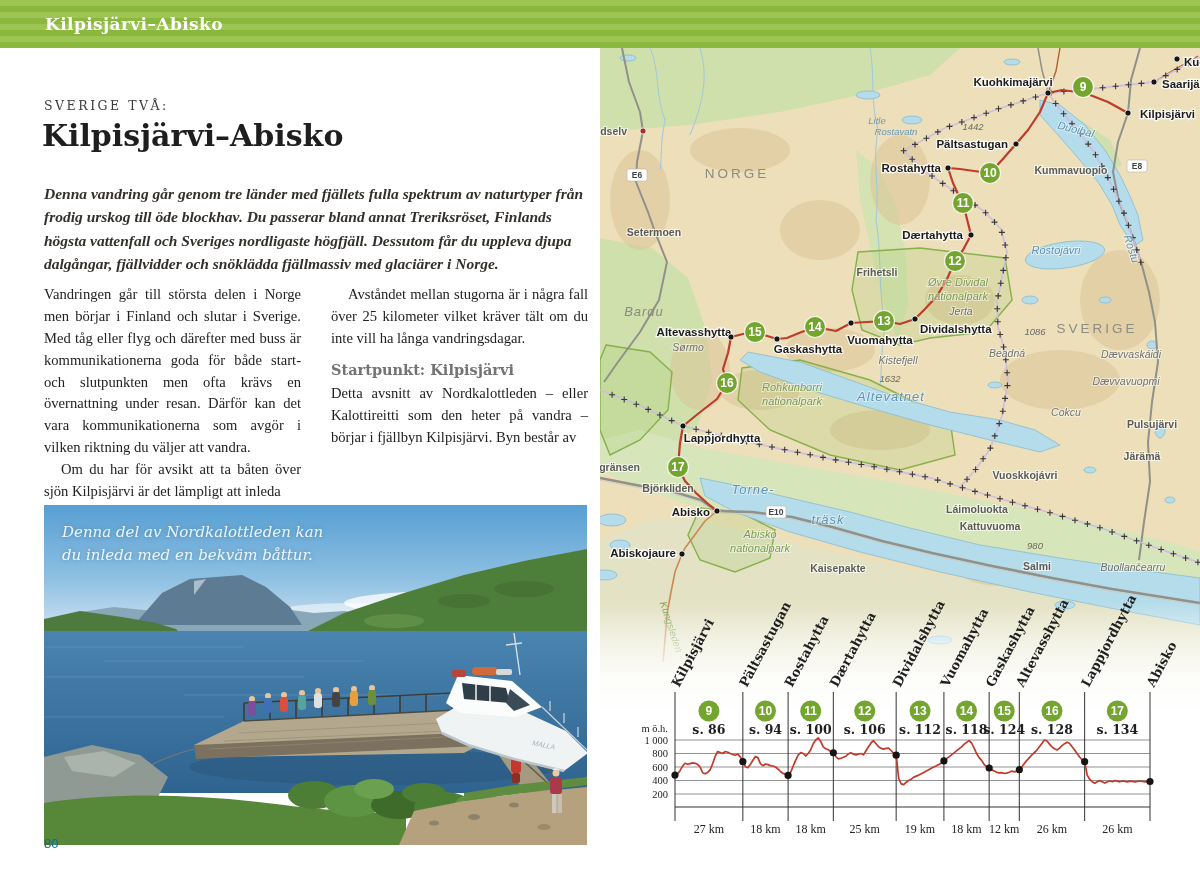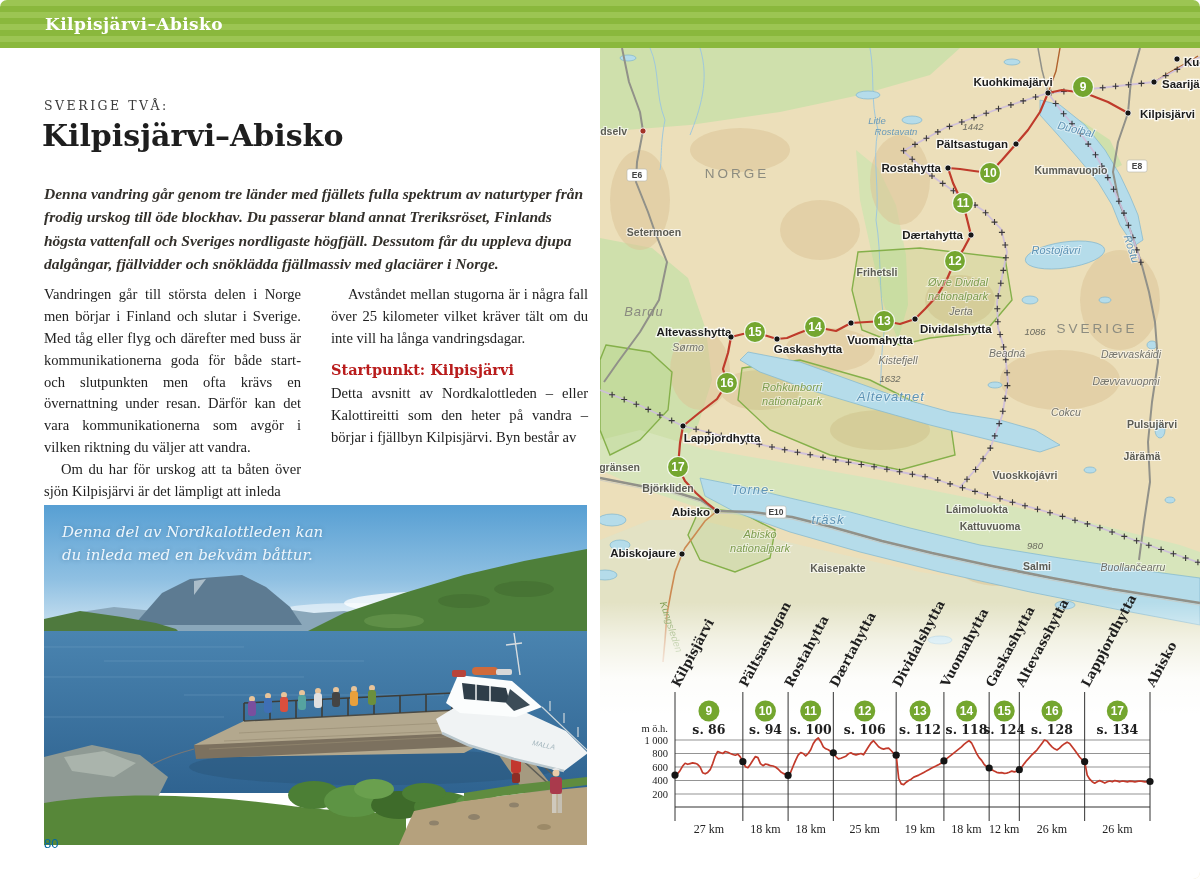--- a/index.html
+++ b/index.html
@@ -1,35 +1,35 @@
 <!DOCTYPE html>
 <html lang="sv"><head>
 <meta charset="utf-8">
 <style>
   html,body{margin:0;padding:0;background:#fff;}
   .spread{position:relative;width:1200px;height:879px;background:#fff;overflow:hidden;
-          font-family:"Liberation Serif",serif;color:#222;border-radius:7px;}
+          font-family:"Liberation Serif",serif;color:#222;}
   
   .topbar{position:absolute;left:0;top:0;width:1200px;height:48px;
     background:repeating-linear-gradient(180deg,#9cc553 0 6px,#8ab83d 6px 12px);
     display:flex;align-items:center;}
   .topbar .bartitle{margin-left:45px;font-family:"DejaVu Serif",serif;font-weight:bold;
     font-size:17px;color:#fff;letter-spacing:.4px;}
   
   .kicker{position:absolute;left:44px;top:98px;font-family:"DejaVu Serif",serif;
     font-size:12.5px;letter-spacing:2.5px;color:#3b3b3b;}
   .h1{position:absolute;left:42px;top:118px;font-family:"DejaVu Serif",serif;
     font-weight:bold;font-size:30px;color:#1e1e1e;}
   .lead{position:absolute;left:44px;top:182px;width:544px;font-style:italic;font-weight:bold;
     font-size:15.5px;line-height:1.5;color:#33302b;}
   .cols{position:absolute;left:44px;top:284px;width:544px;display:flex;gap:30px;}
   .col{width:265px;font-size:14.6px;line-height:1.5;text-align:justify;hyphens:auto;}
   .col p{margin:0;}
   .col p.indent{text-indent:17px;}
-  .col h4{margin:9px 0 3px 0;font-family:"DejaVu Serif",serif;font-size:14.5px;color:#b91c1c;}
+  .col h4{margin:9px 0 3px 0;font-family:"DejaVu Serif",serif;font-size:14.5px;color:#737373;}
   .photo{position:absolute;left:44px;top:505px;width:543px;height:340px;overflow:hidden;}
   .photo svg{display:block;}
   .caption{position:absolute;left:18px;top:16px;font-family:"DejaVu Serif",serif;
     font-style:italic;font-size:15px;line-height:1.5;color:#eef6fc;
     text-shadow:0 0 4px rgba(40,90,130,.45);}
   .pagenum{position:absolute;left:44px;top:836px;font-family:"Liberation Sans",sans-serif;
     font-size:13px;color:#0369a1;}
   
   .mapwrap{position:absolute;left:600px;top:48px;width:600px;height:831px;}
   
@@ -67,21 +67,21 @@
     <span class="bartitle">Kilpisjärvi–Abisko</span>
   </div>
 
   <div class="kicker">SVERIGE TVÅ:</div>
   <div class="h1">Kilpisjärvi–Abisko</div>
   <div class="lead">Denna vandring går genom tre länder med fjällets fulla spektrum av naturtyper från frodig urskog till öde blockhav. Du passerar bland annat Treriksröset, Finlands högsta vattenfall och Sveriges nordligaste högfjäll. Dessutom får du uppleva djupa dalgångar, fjällvidder och snöklädda fjällmassiv med glaciärer i Norge.</div>
 
   <div class="cols">
     <div class="col">
       <p>Vandringen går till största delen i Norge men börjar i Finland och slutar i Sverige. Med tåg eller flyg och därefter med buss är kommunikationerna goda för både start- och slutpunkten men ofta krävs en övernattning under resan. Därför kan det vara kommunikationerna som avgör i vilken riktning du väljer att vandra.</p>
-      <p class="indent">Om du har för urskog att ta båten över sjön Kilpisjärvi är det lämpligt att inleda</p>
+      <p class="indent">Om du har för avsikt att ta båten över sjön Kilpisjärvi är det lämpligt att inleda</p>
     </div>
     <div class="col">
       <p class="indent">Avståndet mellan stugorna är i några fall över 25 kilometer vilket kräver tält om du inte vill ha långa vandringsdagar.</p>
       <h4>Startpunkt: Kilpisjärvi</h4>
       <p>Detta avsnitt av Nordkalottleden – eller Kalottireitti som den heter på vandra – börjar i fjällbyn Kilpisjärvi. Byn består av</p>
     </div>
   </div>
 
   <div class="photo">
     <svg width="543" height="340" viewBox="0 0 543 340">

